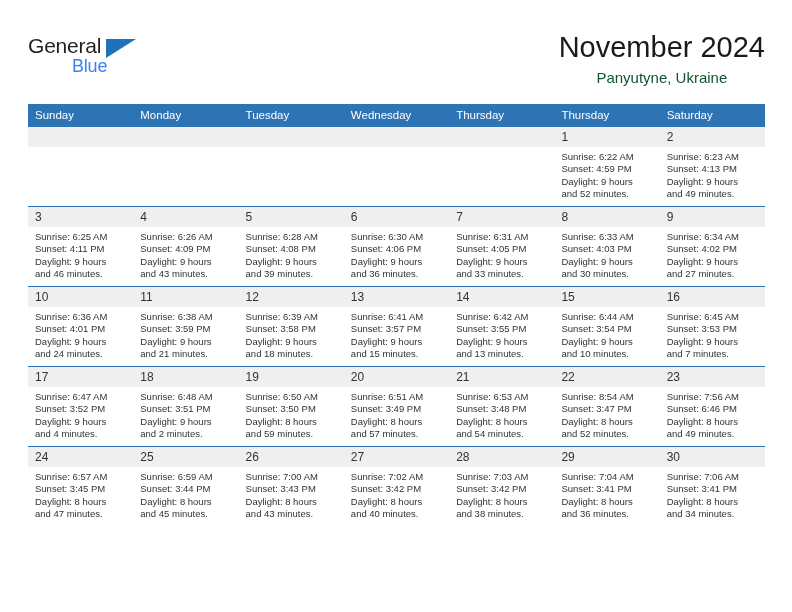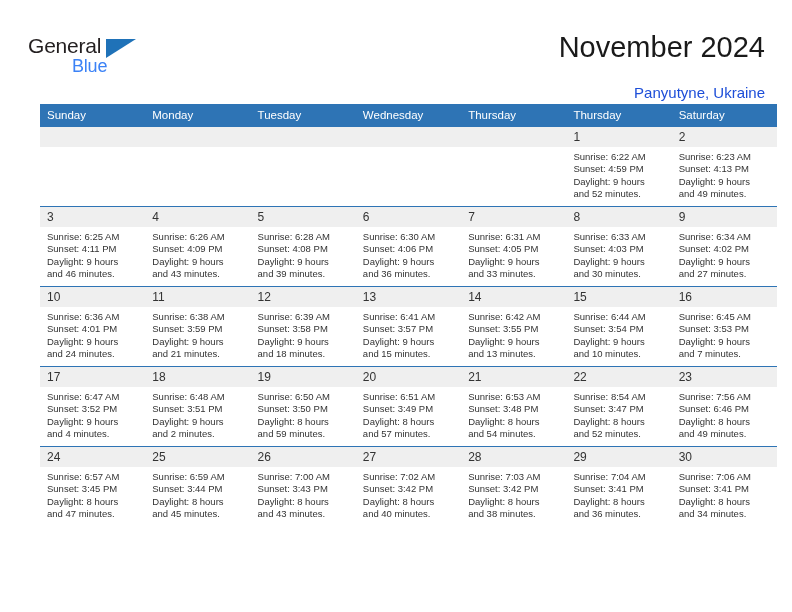--- a/index.html
+++ b/index.html
@@ -59,41 +59,41 @@
     top: 22px;
     font-size: 18px;
     letter-spacing: -0.2px;
     color: #3b82f6;
     font-family: "Liberation Sans", sans-serif;
   }
   .title-block {
     position: absolute;
     right: 0;
     top: 0;
-    text-align: right;
+    text-align: center;
   }
   .cal-title {
     font-size: 29px;
     color: #1a1a1a;
     font-weight: normal;
     line-height: 34px;
     white-space: nowrap;
   }
   .cal-subtitle {
     font-size: 15px;
-    color: #1d4ed8;
+    color: #14532d;
     line-height: 22px;
-    margin-top: 18px;
+    margin-top: 3px;
     white-space: nowrap;
   }
 
   
   .calendar {
     position: absolute;
-    left: 40px;
+    left: 28px;
     top: 104px;
     width: 737px;
     border-collapse: collapse;
     table-layout: fixed;
   }
   .calendar th {
     background: #2e74b5;
     color: #ffffff;
     font-size: 11.5px;
     font-weight: normal;

